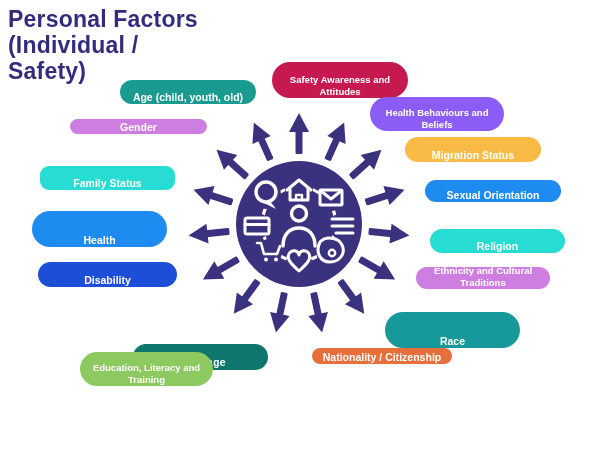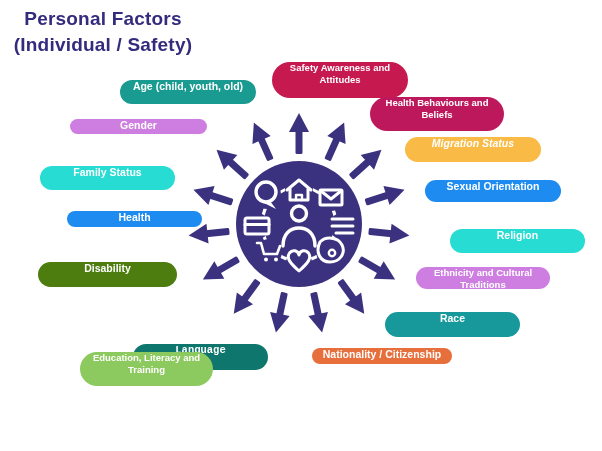--- a/index.html
+++ b/index.html
@@ -5,27 +5,27 @@
   html,body{margin:0;padding:0;background:#ffffff;}
   #canvas{
     position:relative;
     width:602px;height:451px;
     background:#ffffff;
     overflow:hidden;
     font-family:"Liberation Sans",sans-serif;
   }
   #title{
     position:absolute;left:8px;top:6px;width:190px;
-    text-align:center;font-weight:bold;font-size:19px;line-height:26px;
+    font-weight:bold;font-size:23px;line-height:26px;
     letter-spacing:0.2px;
   }
   .pill{
     position:absolute;
     border-radius:999px;
-    display:flex;align-items:flex-start;justify-content:center;
+    display:flex;align-items:flex-end;justify-content:center;
     text-align:center;
     font-weight:bold;font-size:10.5px;line-height:1.25;
     padding:0 10px;box-sizing:border-box;
   }
   .pill.two-line{font-size:9.5px;padding:0 12px;}
   #hub-svg{position:absolute;left:0;top:0;}
 </style>
 </head>
 <body>
 
@@ -162,53 +162,53 @@
     </g>
   </svg>
 
   <div id="pills">
       <div class="pill" style="left: 120px; top: 80px; width: 136px; height: 24px; background: rgb(26, 155, 145); color: rgb(255, 255, 255);">
         <span>Age (child, youth, old)</span>
       </div>
       <div class="pill two-line" style="left: 272px; top: 62px; width: 136px; height: 36px; background: rgb(198, 25, 79); color: rgb(255, 255, 255);">
         <span>Safety Awareness and Attitudes</span>
       </div>
-      <div class="pill two-line" style="left: 370px; top: 97px; width: 134px; height: 34px; background: #be185d; color: rgb(255, 255, 255);">
+      <div class="pill two-line" style="left: 370px; top: 97px; width: 134px; height: 34px; background: #8b5cf6; color: rgb(255, 255, 255);">
         <span>Health Behaviours and Beliefs</span>
       </div>
-      <div class="pill" style="left: 405px; top: 137px; width: 136px; height: 25px; background: rgb(249, 187, 69); color: rgb(255, 255, 255); font-style: italic;">
+      <div class="pill" style="left: 405px; top: 137px; width: 136px; height: 25px; background: rgb(249, 187, 69); color: rgb(255, 255, 255);">
         <span>Migration Status</span>
       </div>
       <div class="pill" style="left: 425px; top: 180px; width: 136px; height: 22px; background: rgb(30, 139, 240); color: rgb(255, 255, 255);">
         <span>Sexual Orientation</span>
       </div>
-      <div class="pill" style="left: 450px; top: 229px; width: 135px; height: 24px; background: rgb(39, 220, 211); color: rgb(255, 255, 255);">
+      <div class="pill" style="left: 430px; top: 229px; width: 135px; height: 24px; background: rgb(39, 220, 211); color: rgb(255, 255, 255);">
         <span>Religion</span>
       </div>
       <div class="pill two-line" style="left: 416px; top: 267px; width: 134px; height: 22px; background: rgb(206, 126, 224); color: rgb(255, 255, 255);">
         <span>Ethnicity and Cultural Traditions</span>
       </div>
-      <div class="pill" style="left: 385px; top: 312px; width: 135px; height: 25px; background: rgb(23, 153, 155); color: rgb(255, 255, 255);">
+      <div class="pill" style="left: 385px; top: 312px; width: 135px; height: 36px; background: rgb(23, 153, 155); color: rgb(255, 255, 255);">
         <span>Race</span>
       </div>
       <div class="pill" style="left: 312px; top: 348px; width: 140px; height: 16px; background: rgb(231, 111, 59); color: rgb(255, 255, 255);">
         <span>Nationality / Citizenship</span>
       </div>
       <div class="pill" style="left: 133px; top: 344px; width: 135px; height: 26px; background: #0f766e; color: rgb(255, 255, 255); font-family: Liberation Mono, monospace;">
         <span>Language</span>
       </div>
       <div class="pill two-line" style="left: 80px; top: 304px; width: 133px; height: 34px; background: rgb(140, 201, 94); color: rgb(255, 255, 255); margin-top: 48px;">
         <span>Education, Literacy and Training</span>
       </div>
-      <div class="pill" style="left: 38px; top: 262px; width: 139px; height: 25px; background: #4d7c0f; color: rgb(255, 255, 255);">
+      <div class="pill" style="left: 38px; top: 262px; width: 139px; height: 25px; background: #1d4ed8; color: rgb(255, 255, 255);">
         <span>Disability</span>
       </div>
-      <div class="pill" style="left: 32px; top: 211px; width: 135px; height: 16px; background: rgb(30, 139, 240); color: rgb(255, 255, 255); margin-left: 35px;">
+      <div class="pill" style="left: 32px; top: 211px; width: 135px; height: 36px; background: rgb(30, 139, 240); color: rgb(255, 255, 255);">
         <span>Health</span>
       </div>
-      <div class="pill" style="left: 40px; top: 166px; width: 135px; height: 24px; background: rgb(39, 220, 211); color: rgb(255, 255, 255);">
+      <div class="pill" style="left: 40px; top: 166px; width: 135px; height: 24px; background: rgb(39, 220, 211); color: rgb(255, 255, 255); border-radius: 9px;">
         <span>Family Status</span>
       </div>
       <div class="pill" style="left: 70px; top: 119px; width: 137px; height: 15px; background: rgb(206, 126, 224); color: rgb(255, 255, 255);">
         <span>Gender</span>
       </div>
     </div>
 </div>
 
 </body></html>

